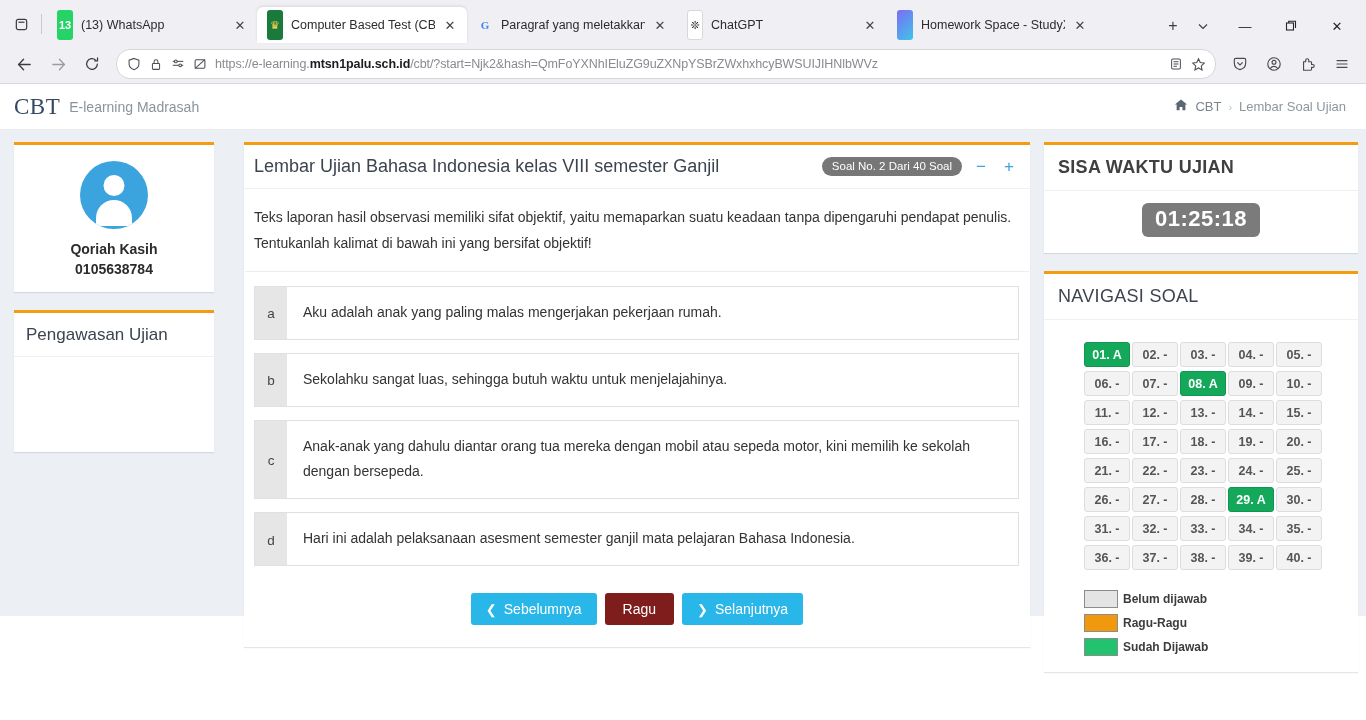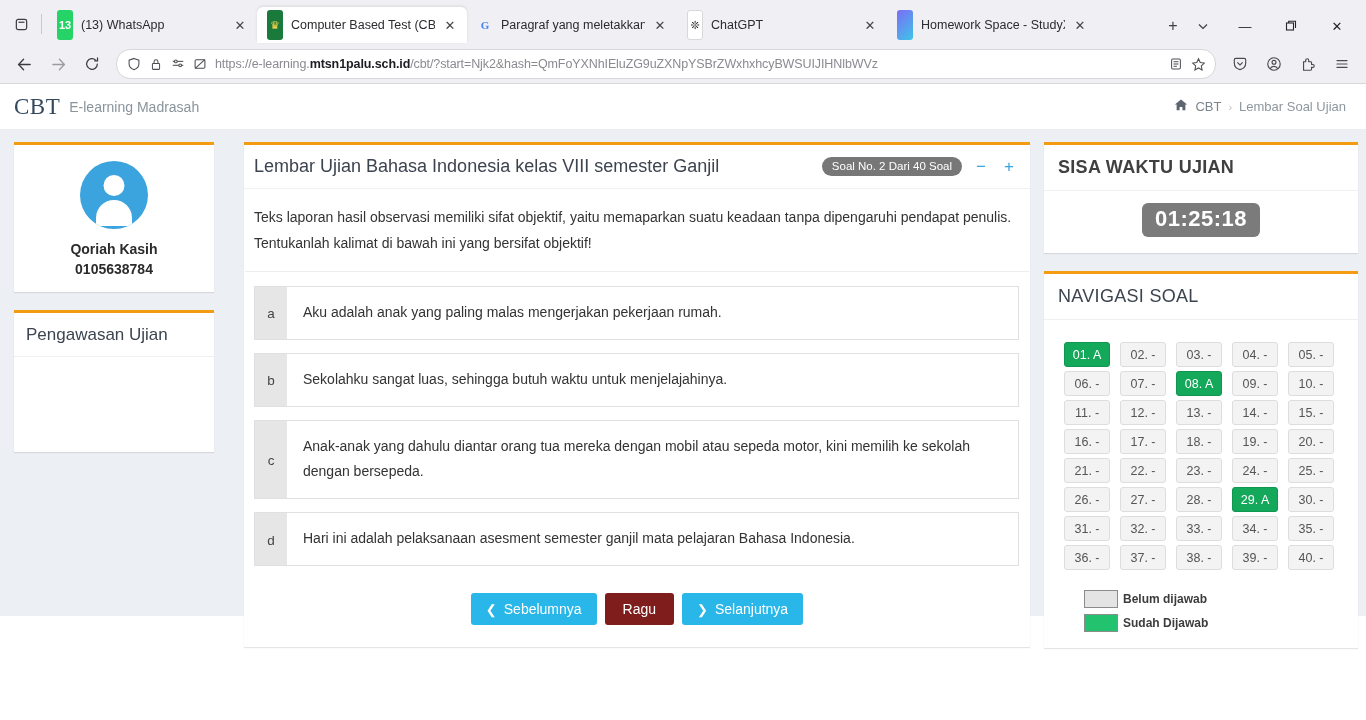--- a/index.html
+++ b/index.html
@@ -217,23 +217,24 @@
   .timer-pill {
     display: inline-block; background: #7b7b7b; color: #ffffff;
     font-size: 22px; font-weight: bold; border-radius: 6px;
     padding: 3px 13px 5px; letter-spacing: .5px;
   }
 
   .nav-card { border-top: 3px solid #f39c12; margin-bottom: 0; }
   .nav-head { padding: 12px 14px 12px; border-bottom: 1px solid #f0f0f0; }
   .nav-head h3 { font-size: 18px; font-weight: normal; color: #3c4450; letter-spacing: .3px; }
   .nav-grid {
-    padding: 22px 30px 6px 20px;
+    padding: 22px 30px 6px 40px;
     display: grid; grid-template-columns: repeat(5, 46px);
-    gap: 4px 10px;
+    gap: 4px 2px;
+    font-weight: bold;
   }
   .nav-item {
     height: 25px; border: 1px solid #dddddd; border-radius: 3px;
     background: #f3f3f3; color: #555;
     font-size: 12.5px; display: flex; align-items: center;
     justify-content: center;
   }
   .nav-item.answered { background: #14a85a; border-color: #0f9650; color: #ffffff; }
 
   .legend { padding: 14px 0 10px 40px; }
@@ -538,20 +539,24 @@
             <div class="nav-item">38. -</div>
             <div class="nav-item">39. -</div>
             <div class="nav-item">40. -</div>
           </div>
         <div class="legend" id="legend">
             <div class="legend-row">
               <div class="legend-swatch" style="background: rgb(228, 228, 228);"></div>
               <div class="legend-label">Belum dijawab</div>
             </div>
             <div class="legend-row">
+              <div class="legend-swatch" style="background: rgb(240, 153, 15);"></div>
+              <div class="legend-label">Ragu-Ragu</div>
+            </div>
+            <div class="legend-row">
               <div class="legend-swatch" style="background: rgb(34, 194, 111);"></div>
               <div class="legend-label">Sudah Dijawab</div>
             </div>
           </div>
       </div>
     </div>
 
   </div>
 </div>
 

